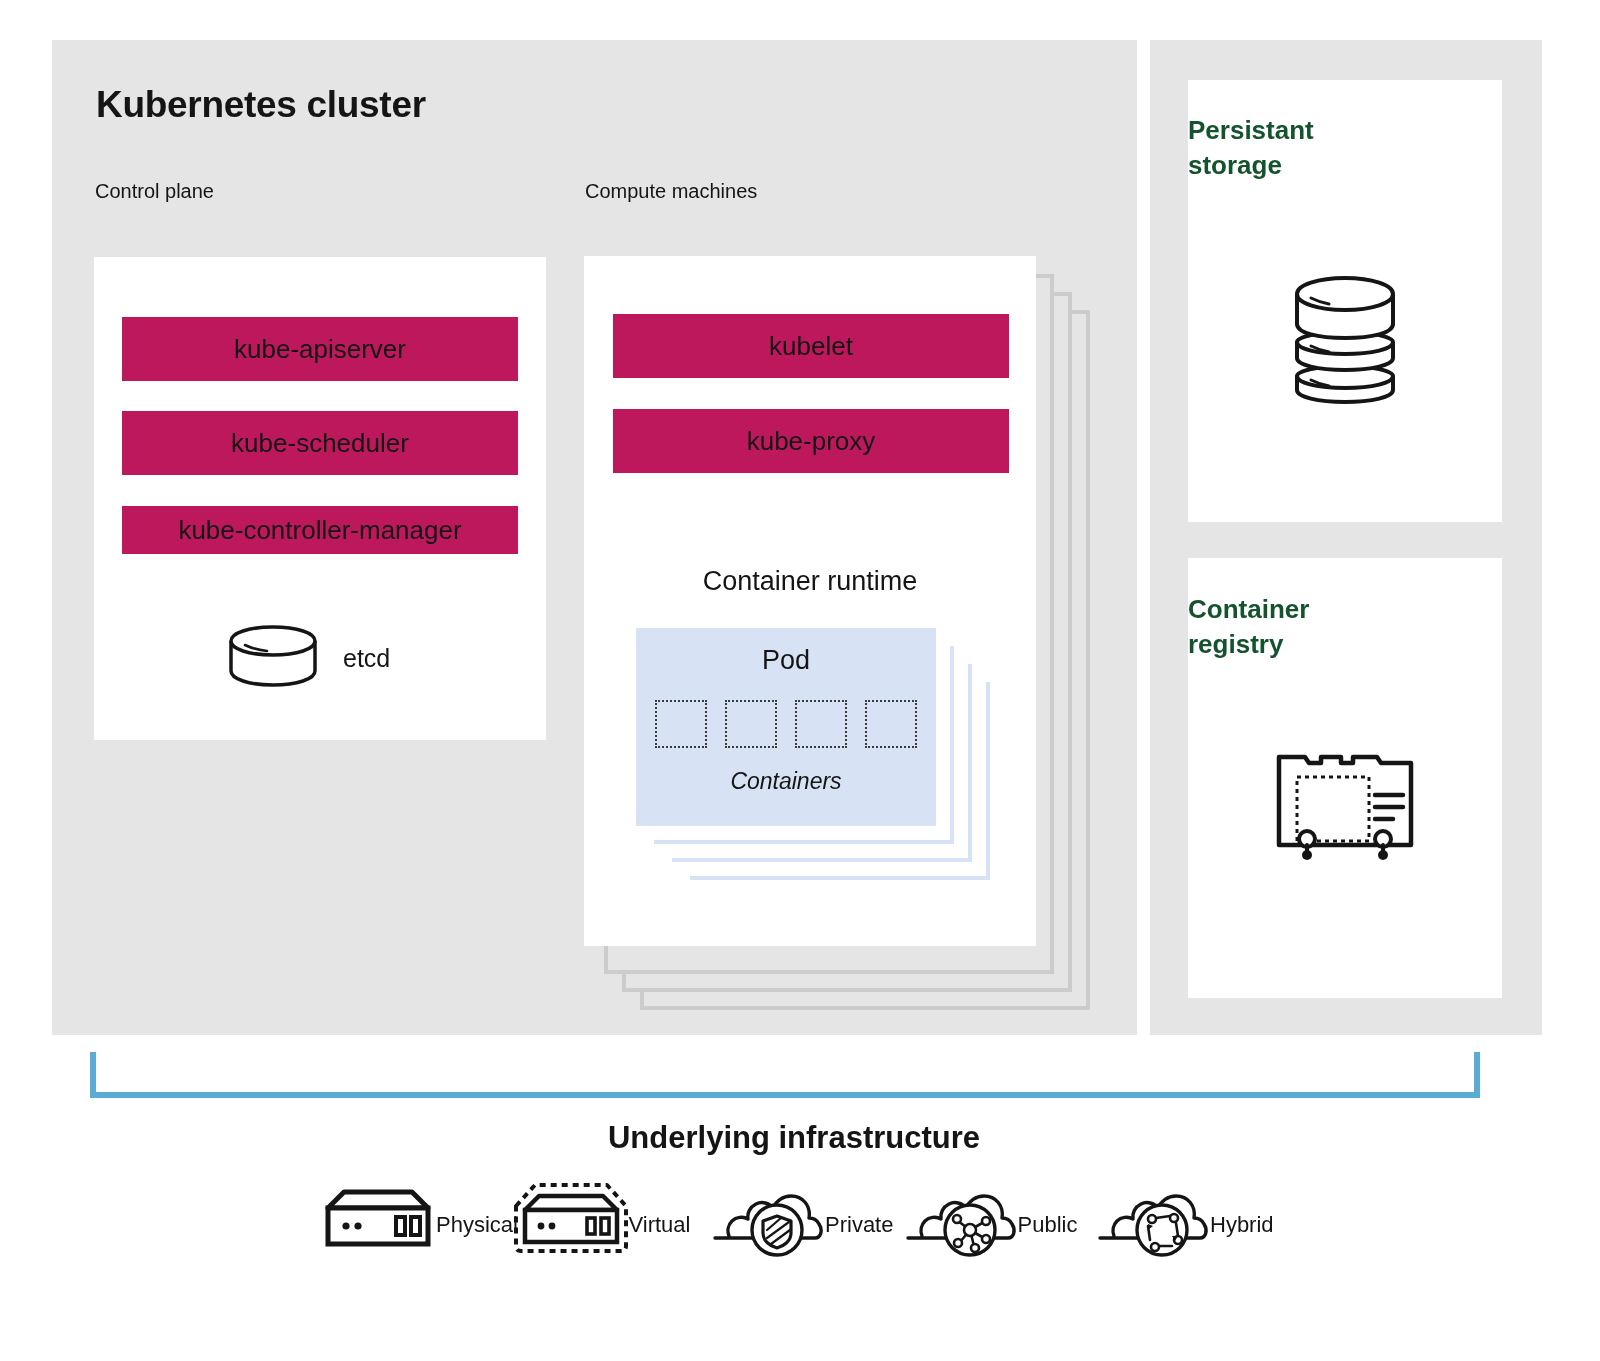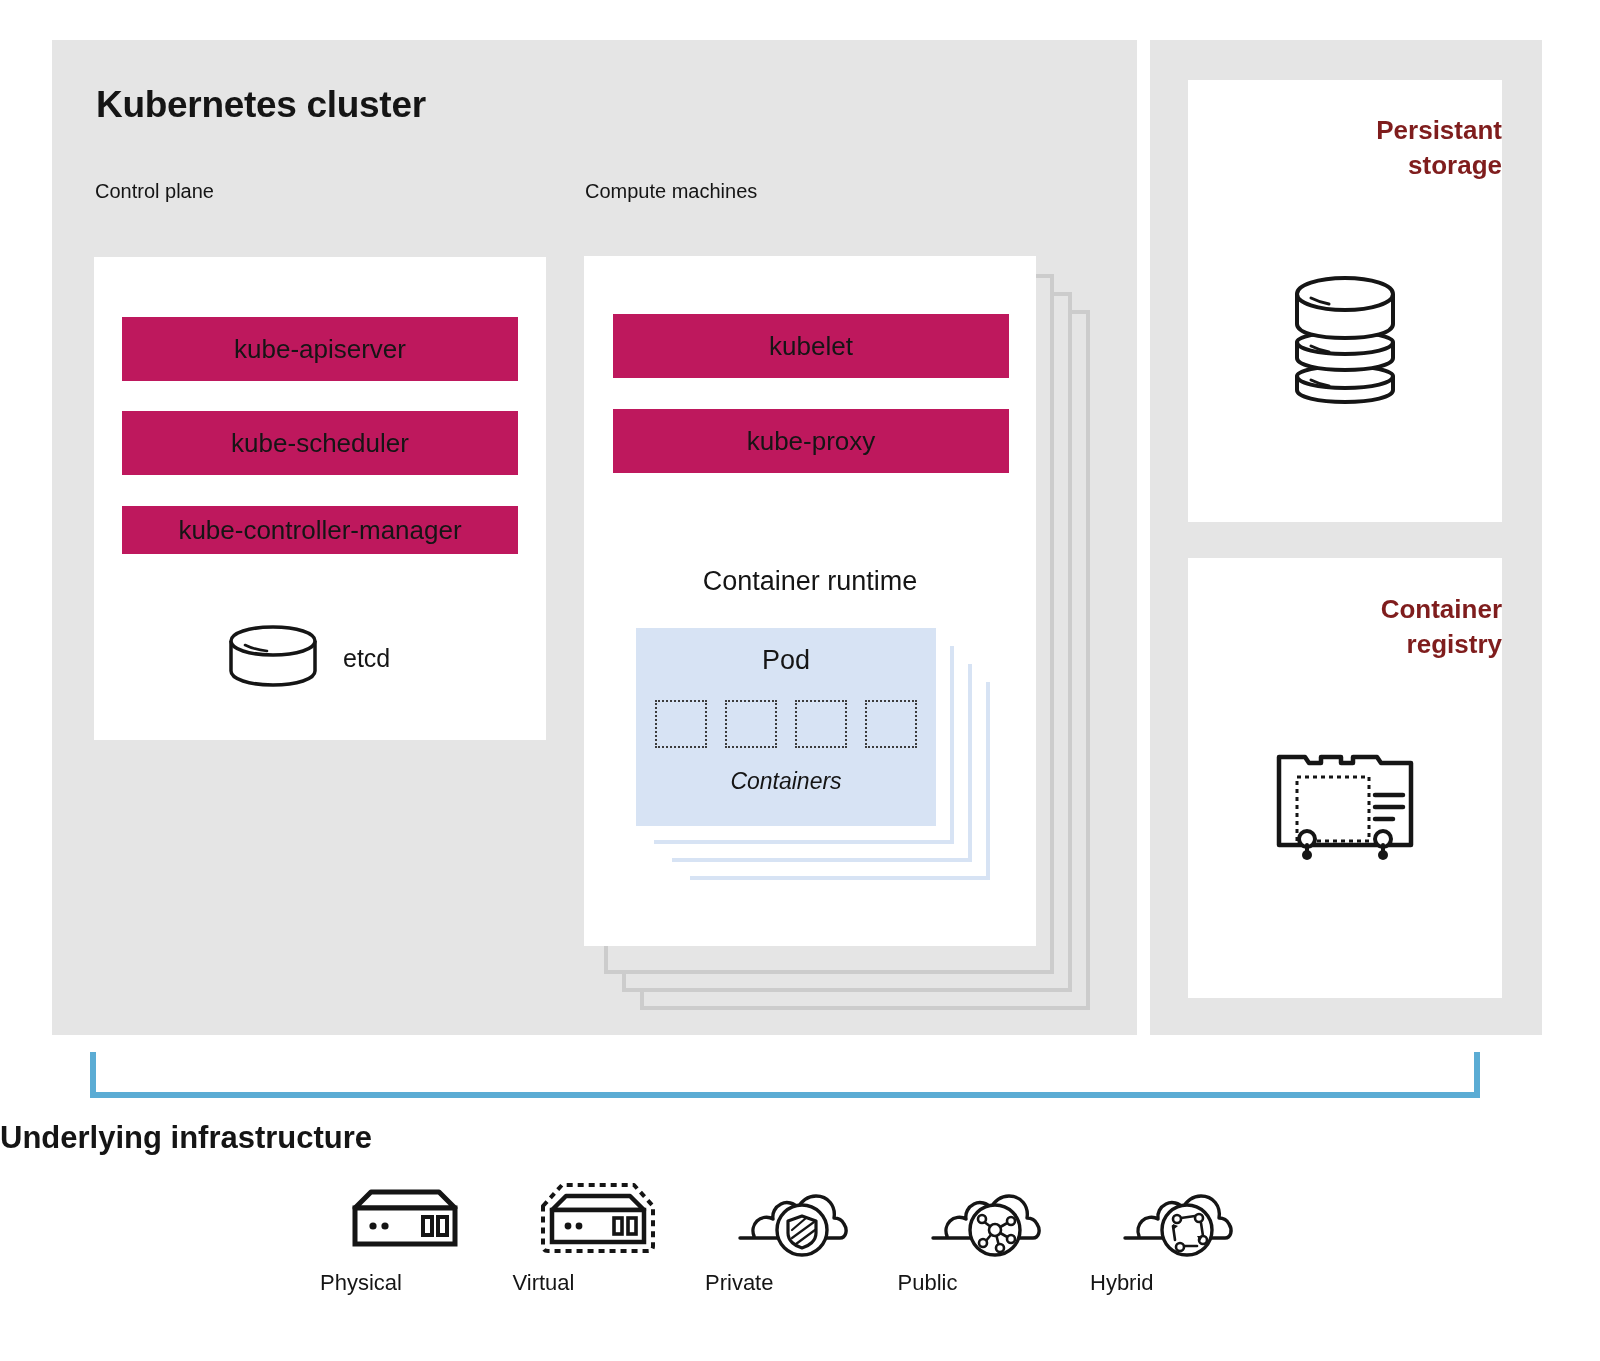--- a/index.html
+++ b/index.html
@@ -155,25 +155,25 @@
     color: #151515;
   }
 
   
   #storage-card  { left: 1188px; top: 80px;  width: 314px; height: 442px; }
   #registry-card { left: 1188px; top: 558px; width: 314px; height: 440px; }
 
   .side-title {
     position: absolute;
     width: 314px;
-    text-align: right;
+    text-align: left;
     font-size: 26px;
     font-weight: bold;
     line-height: 1.34;
-    color: #7f1d1d;
+    color: #14532d;
   }
   #storage-title  { left: 1188px; top: 113px; }
   #registry-title { left: 1188px; top: 592px; }
 
   .side-icon {
     position: absolute;
     display: flex;
     align-items: center;
     justify-content: center;
     width: 314px;
@@ -184,37 +184,38 @@
   
   #bracket {
     position: absolute;
     left: 90px; top: 1052px;
     width: 1390px; height: 46px;
   }
 
   
   #infra-title {
     position: absolute;
-    left: 0; top: 1120px; width: 1566px;
-    text-align: left;
+    left: 11px; top: 1120px; width: 1566px;
+    text-align: center;
     font-size: 31px;
     font-weight: bold;
     color: #151515;
   }
   #infra-row {
     position: absolute;
     left: 320px; top: 1180px;
     width: 940px;
     display: flex;
     justify-content: space-between;
   }
   .infra-item {
     width: 170px;
     display: flex;
-    flex-direction: column;
+    flex-direction: row;
+    align-items: center;
   }
   .infra-glyph {
     height: 76px;
     display: flex;
     align-items: center;
     justify-content: center;
   }
   .infra-label {
     margin-top: 14px;
     font-size: 22px;

